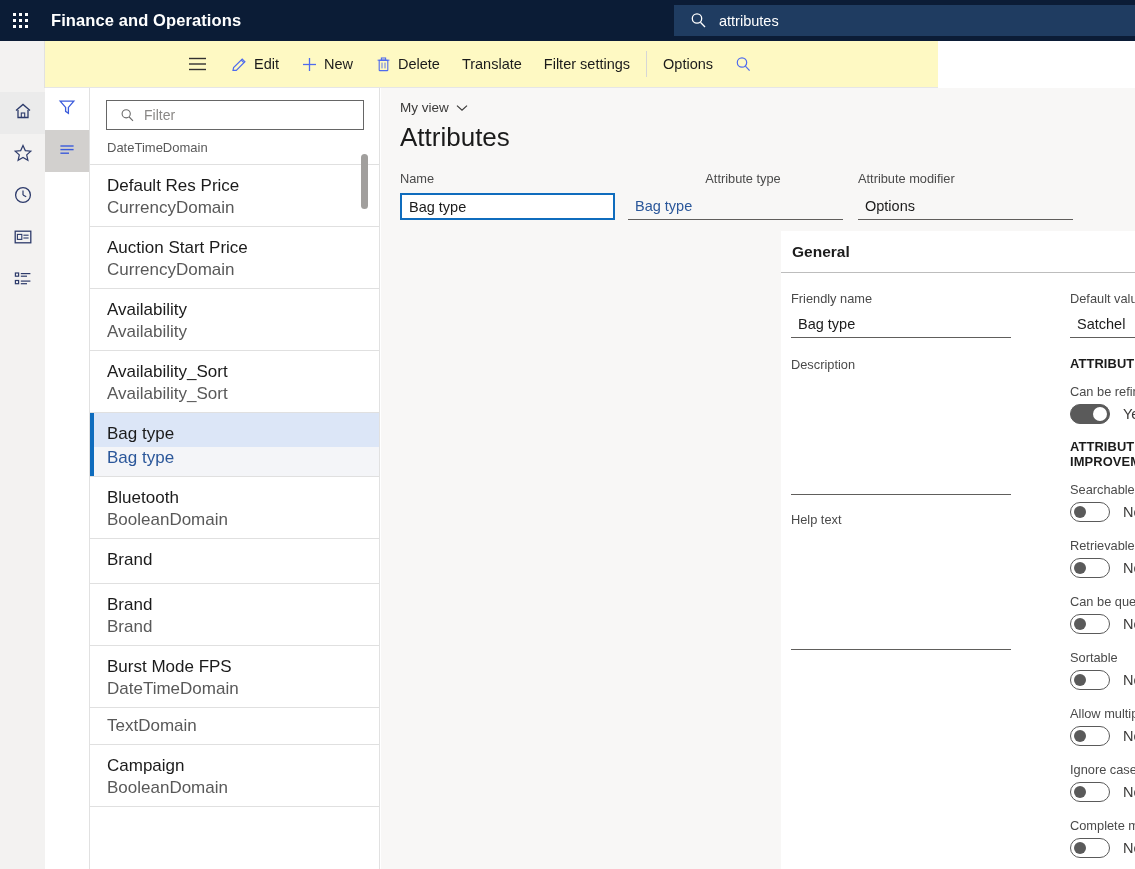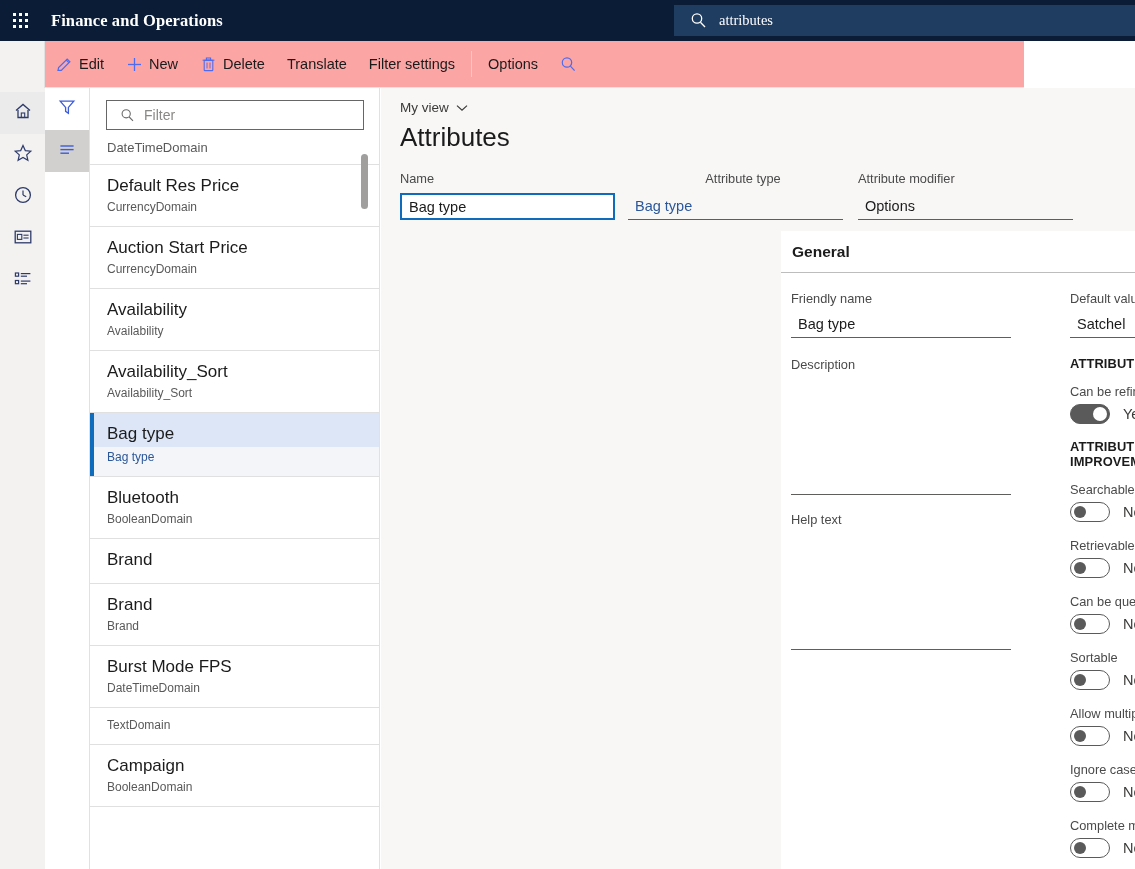--- a/index.html
+++ b/index.html
@@ -9,21 +9,21 @@
     overflow: hidden;
     font-family: "Liberation Sans", sans-serif;
     background: #ffffff;
   }
 
   
   .topbar {
     position: absolute; top: 0; left: 0;
     width: 1135px; height: 41px;
     background: #0b1c36;
-    display: flex; align-items: center; font-family: Liberation Serif, serif;
+    display: flex; align-items: center;
   }
   .waffle {
     width: 41px; height: 41px;
     display: flex; align-items: center; justify-content: center;
     cursor: pointer;
   }
   .waffle-grid {
     display: grid;
     grid-template-columns: repeat(3, 3px);
     grid-template-rows: repeat(3, 3px);
@@ -47,24 +47,24 @@
   }
   .topsearch .mag { margin-right: 12px; display:flex; }
   .topsearch-text {
     color: #ffffff;
     font-size: 14.5px;
   }
 
   
   .cmdbar {
     position: absolute; top: 41px; left: 0;
-    width: 1024px; height: 47px;
-    background: #fca5a5;
+    width: 938px; height: 47px;
+    background: #fef9c3;
     border-bottom: 1px solid #e6e6e6;
-    display: flex; align-items: center;
+    display: flex; align-items: center; justify-content: center;
   }
   .hamburger {
     width: 45px; height: 47px;
     display: flex; align-items: center; justify-content: center;
     cursor: pointer;
   }
   .cmd-items { display: flex; align-items: center; height: 47px; }
   .cmd-btn {
     display: flex; align-items: center;
     height: 47px;
@@ -158,21 +158,21 @@
     cursor: pointer;
     position: relative;
   }
   .li-title {
     font-size: 17px;
     color: #1b1b1b;
     line-height: 24px;
     margin-bottom: 1px;
   }
   .li-sub {
-    font-size: 12px;
+    font-size: 17px;
     color: #595959;
     line-height: 17px;
   }
   .list-item.selected {
     background: #dce6f7;
     padding-left: 17px;
   }
   .list-item.selected::before {
     content: "";
     position: absolute;

